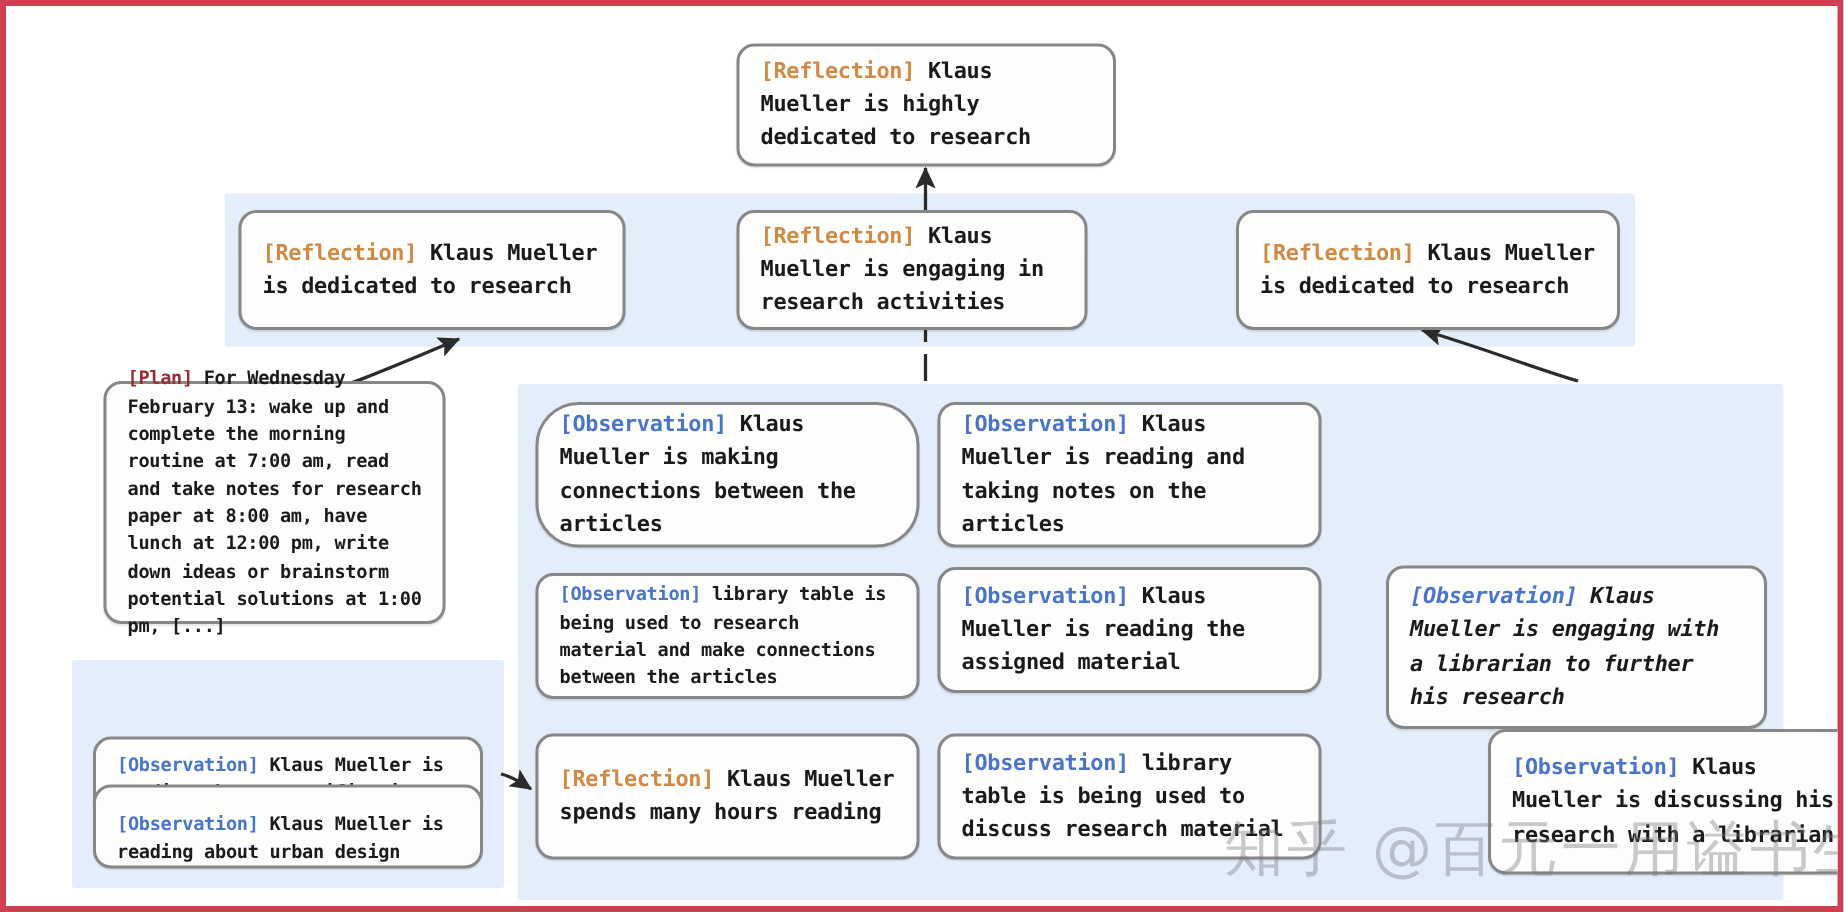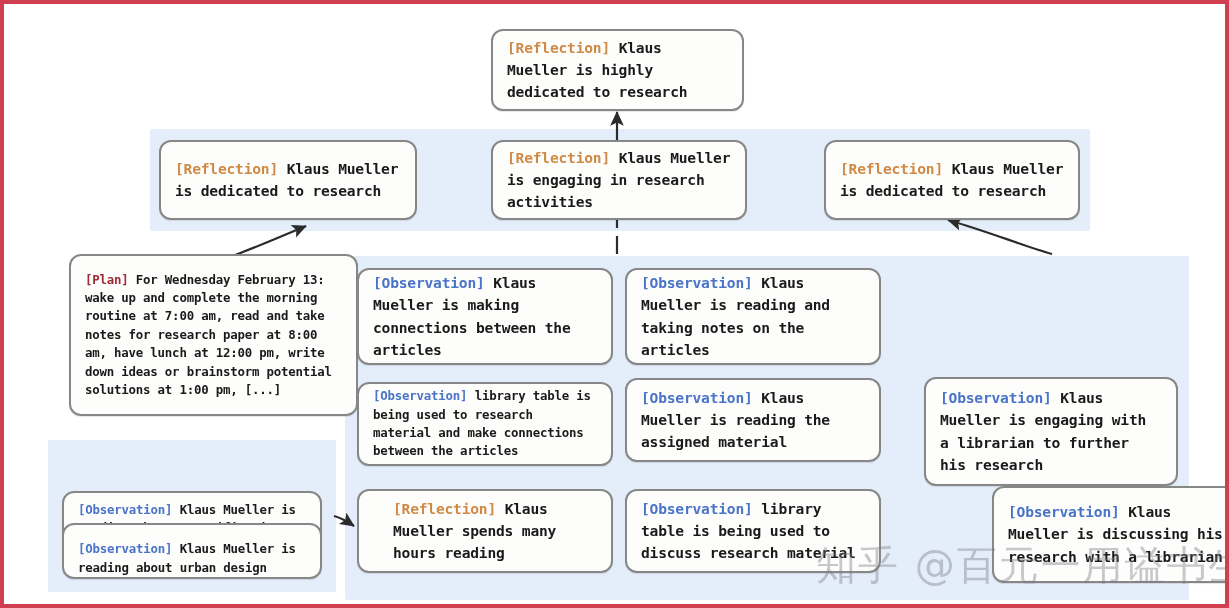--- a/index.html
+++ b/index.html
@@ -95,66 +95,66 @@
   </svg>
 
   <div class="node fs-big" style="left:487px; top:25px; width:253px; height:82px;">
     <div class="txt"><span class="tag-reflection">[Reflection]</span><span> Klaus Mueller is highly dedicated to research</span></div>
   </div>
 
   <div class="node fs-big" style="left:155px; top:136px; width:258px; height:80px;">
     <div class="txt"><span class="tag-reflection">[Reflection]</span><span> Klaus Mueller is dedicated to research</span></div>
   </div>
 
-  <div class="node fs-big" style="left:487px; top:136px; width:256px; height:80px;">
+  <div class="node fs-big" style="left:487px; top:136px; width:234px; height:80px;">
     <div class="txt"><span class="tag-reflection">[Reflection]</span><span> Klaus Mueller is engaging in research activities</span></div>
   </div>
 
   <div class="node fs-big" style="left:820px; top:136px; width:256px; height:80px;">
     <div class="txt"><span class="tag-reflection">[Reflection]</span><span> Klaus Mueller is dedicated to research</span></div>
   </div>
 
-  <div class="node fs-small" style="left:65px; top:250px; width:289px; height:162px;">
+  <div class="node fs-small" style="left:65px; top:250px; width:228px; height:162px;">
     <div class="txt"><span class="tag-plan">[Plan]</span><span> For Wednesday February 13: wake up and complete the morning routine at 7:00 am, read and take notes for research paper at 8:00 am, have lunch at 12:00 pm, write down ideas or brainstorm potential solutions at 1:00 pm, [...]</span></div>
   </div>
 
   <div class="node fs-small" style="left:58px; top:450px; width:260px; height:56px;margin-top:37px;">
     <div class="txt"><span class="tag-observation">[Observation]</span><span> Klaus Mueller is reading about gentrification</span></div>
   </div>
 
   <div class="node fs-small" style="left:58px; top:519px; width:260px; height:56px;align-items:flex-end;">
     <div class="txt"><span class="tag-observation">[Observation]</span><span> Klaus Mueller is reading about urban design</span></div>
   </div>
 
-  <div class="node fs-big" style="left:353px; top:264px; width:256px; height:97px;">
+  <div class="node fs-big" style="left:353px; top:264px; width:256px; height:97px;border-radius:29px;">
     <div class="txt"><span class="tag-observation">[Observation]</span><span> Klaus Mueller is making connections between the articles</span></div>
   </div>
 
   <div class="node fs-small" style="left:353px; top:378px; width:256px; height:84px;">
     <div class="txt"><span class="tag-observation">[Observation]</span><span> library table is being used to research material and make connections between the articles</span></div>
   </div>
 
-  <div class="node fs-big" style="left:353px; top:485px; width:256px; height:84px;padding-left:20px;">
+  <div class="node fs-big" style="left:353px; top:485px; width:256px; height:84px;">
     <div class="txt"><span class="tag-reflection">[Reflection]</span><span> Klaus Mueller spends many hours reading</span></div>
   </div>
 
   <div class="node fs-big" style="left:621px; top:264px; width:256px; height:97px;">
     <div class="txt"><span class="tag-observation">[Observation]</span><span> Klaus Mueller is reading and taking notes on the articles</span></div>
   </div>
 
   <div class="node fs-big" style="left:621px; top:374px; width:256px; height:84px;">
     <div class="txt"><span class="tag-observation">[Observation]</span><span> Klaus Mueller is reading the assigned material</span></div>
   </div>
 
   <div class="node fs-big" style="left:621px; top:485px; width:256px; height:84px;">
     <div class="txt"><span class="tag-observation">[Observation]</span><span> library table is being used to discuss research material</span></div>
   </div>
 
 
-  <div class="node fs-big" style="left:920px; top:373px; width:254px; height:109px;">
+  <div class="node fs-big" style="left:920px; top:373px; width:254px; height:109px;font-style:italic;">
     <div class="txt"><span class="tag-observation">[Observation]</span><span> Klaus Mueller is engaging with a librarian to further his research</span></div>
   </div>
 
   <div class="node fs-big" style="left:964px; top:482px; width:254px; height:97px;margin-left:24px;">
     <div class="txt"><span class="tag-observation">[Observation]</span><span> Klaus Mueller is discussing his research with a librarian</span></div>
   </div>
 
   <div class="watermark">知乎 @百元一用谥书生</div>
 
 </div>

